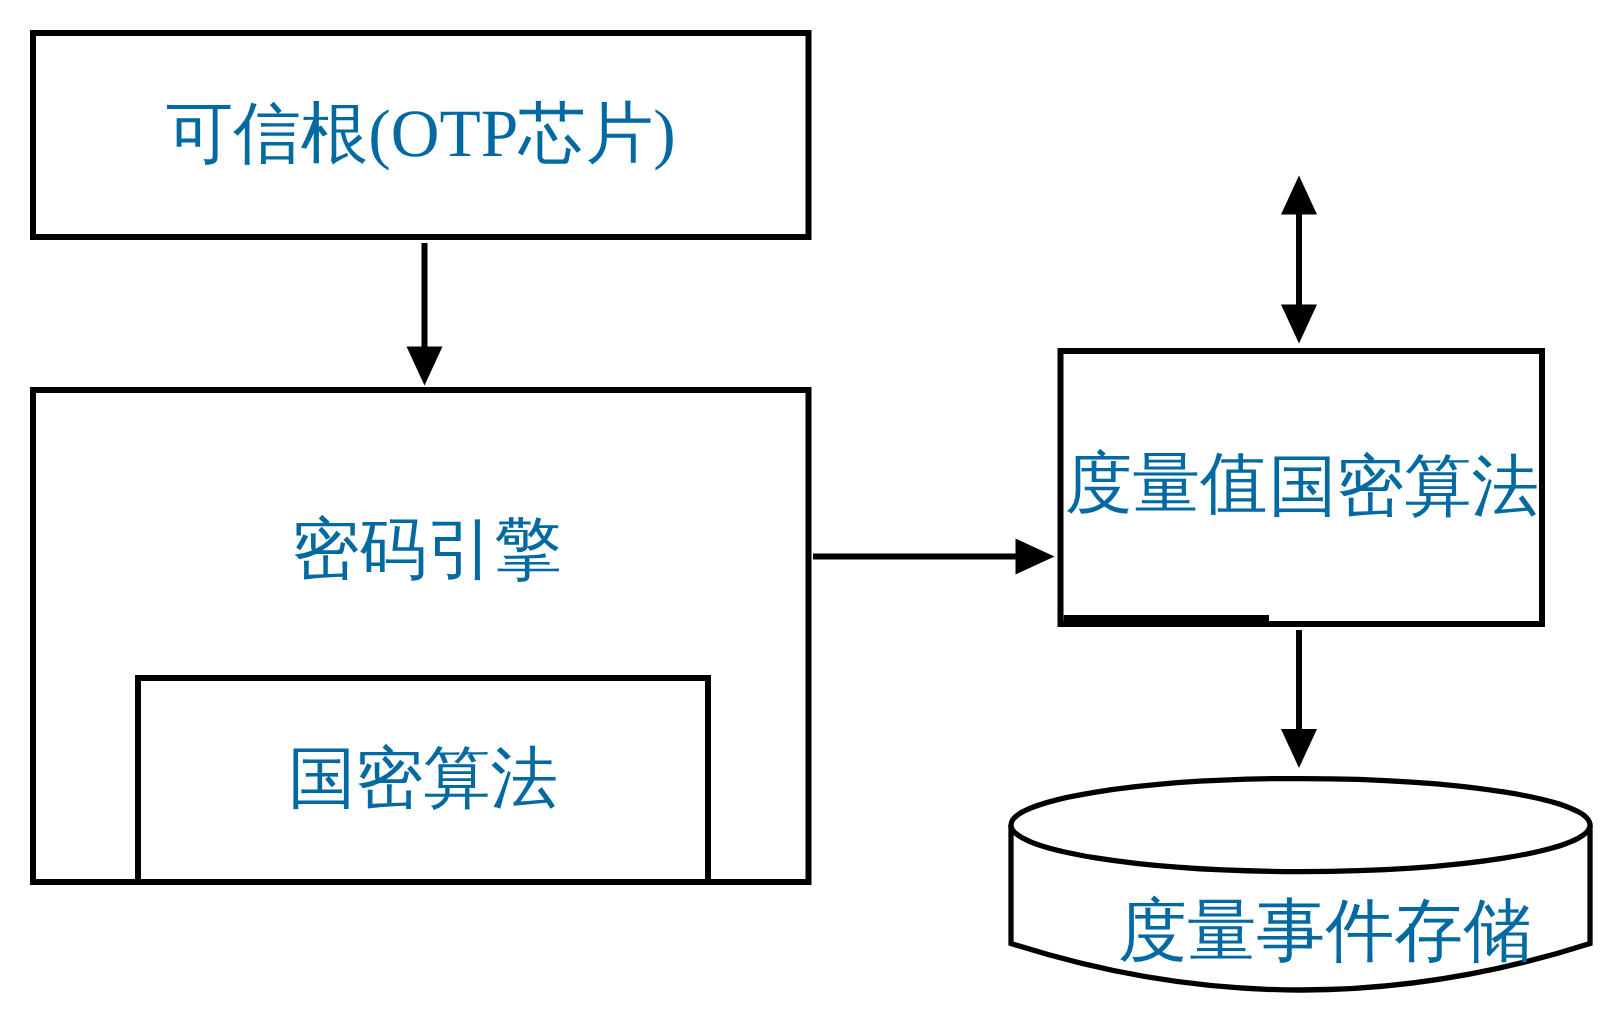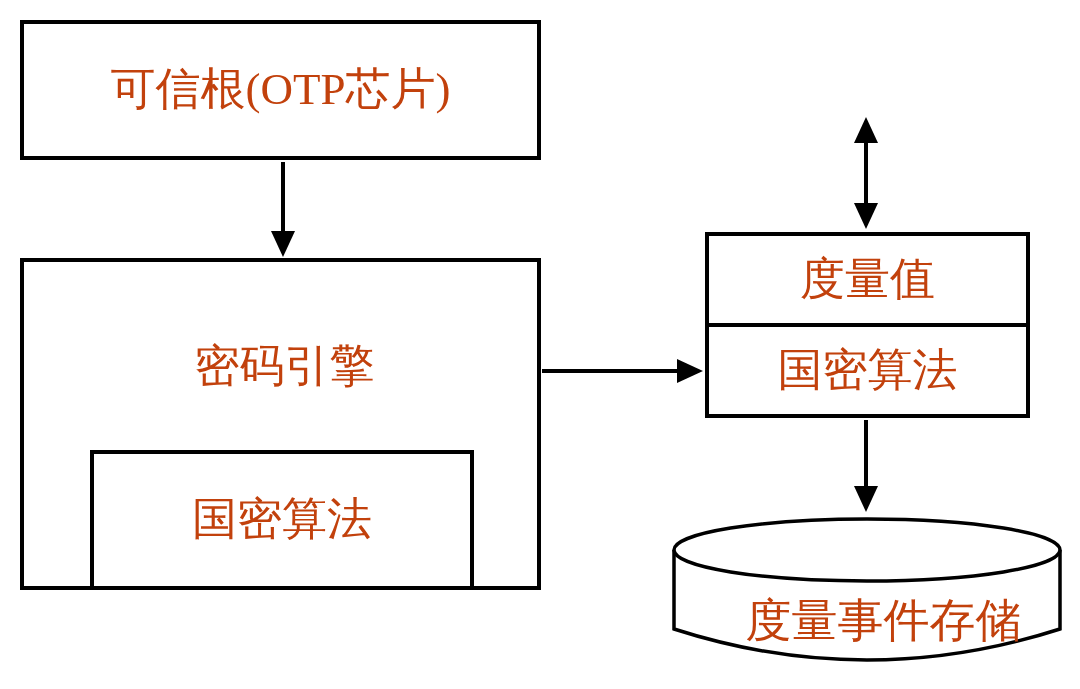--- a/index.html
+++ b/index.html
@@ -6,21 +6,21 @@
     margin: 0;
     padding: 0;
     background: #ffffff;
   }
   .canvas {
     position: relative;
     width: 1080px;
     height: 689px;
     background: #ffffff;
     font-family: "Liberation Serif", "DejaVu Serif", serif;
-    color: #c2410c;
+    color: #0369a1;
     overflow: hidden;
   }
   .layer-svg {
     position: absolute;
     left: 0;
     top: 0;
     z-index: 0;
   }
   .box {
     position: absolute;
@@ -80,21 +80,21 @@
     width: 313px;
     height: 96px;
   }
   
   .measurement-stack {
     left: 705px;
     top: 232px;
     width: 325px;
     height: 186px;
     display: flex;
-    flex-direction: column;
+    flex-direction: row;
   }
   .measurement-stack .cell {
     flex: 1;
     display: flex;
     align-items: center;
     justify-content: center;
   }
   .measurement-stack .cell.first {
     border-bottom: 4px solid #000000;
   }

